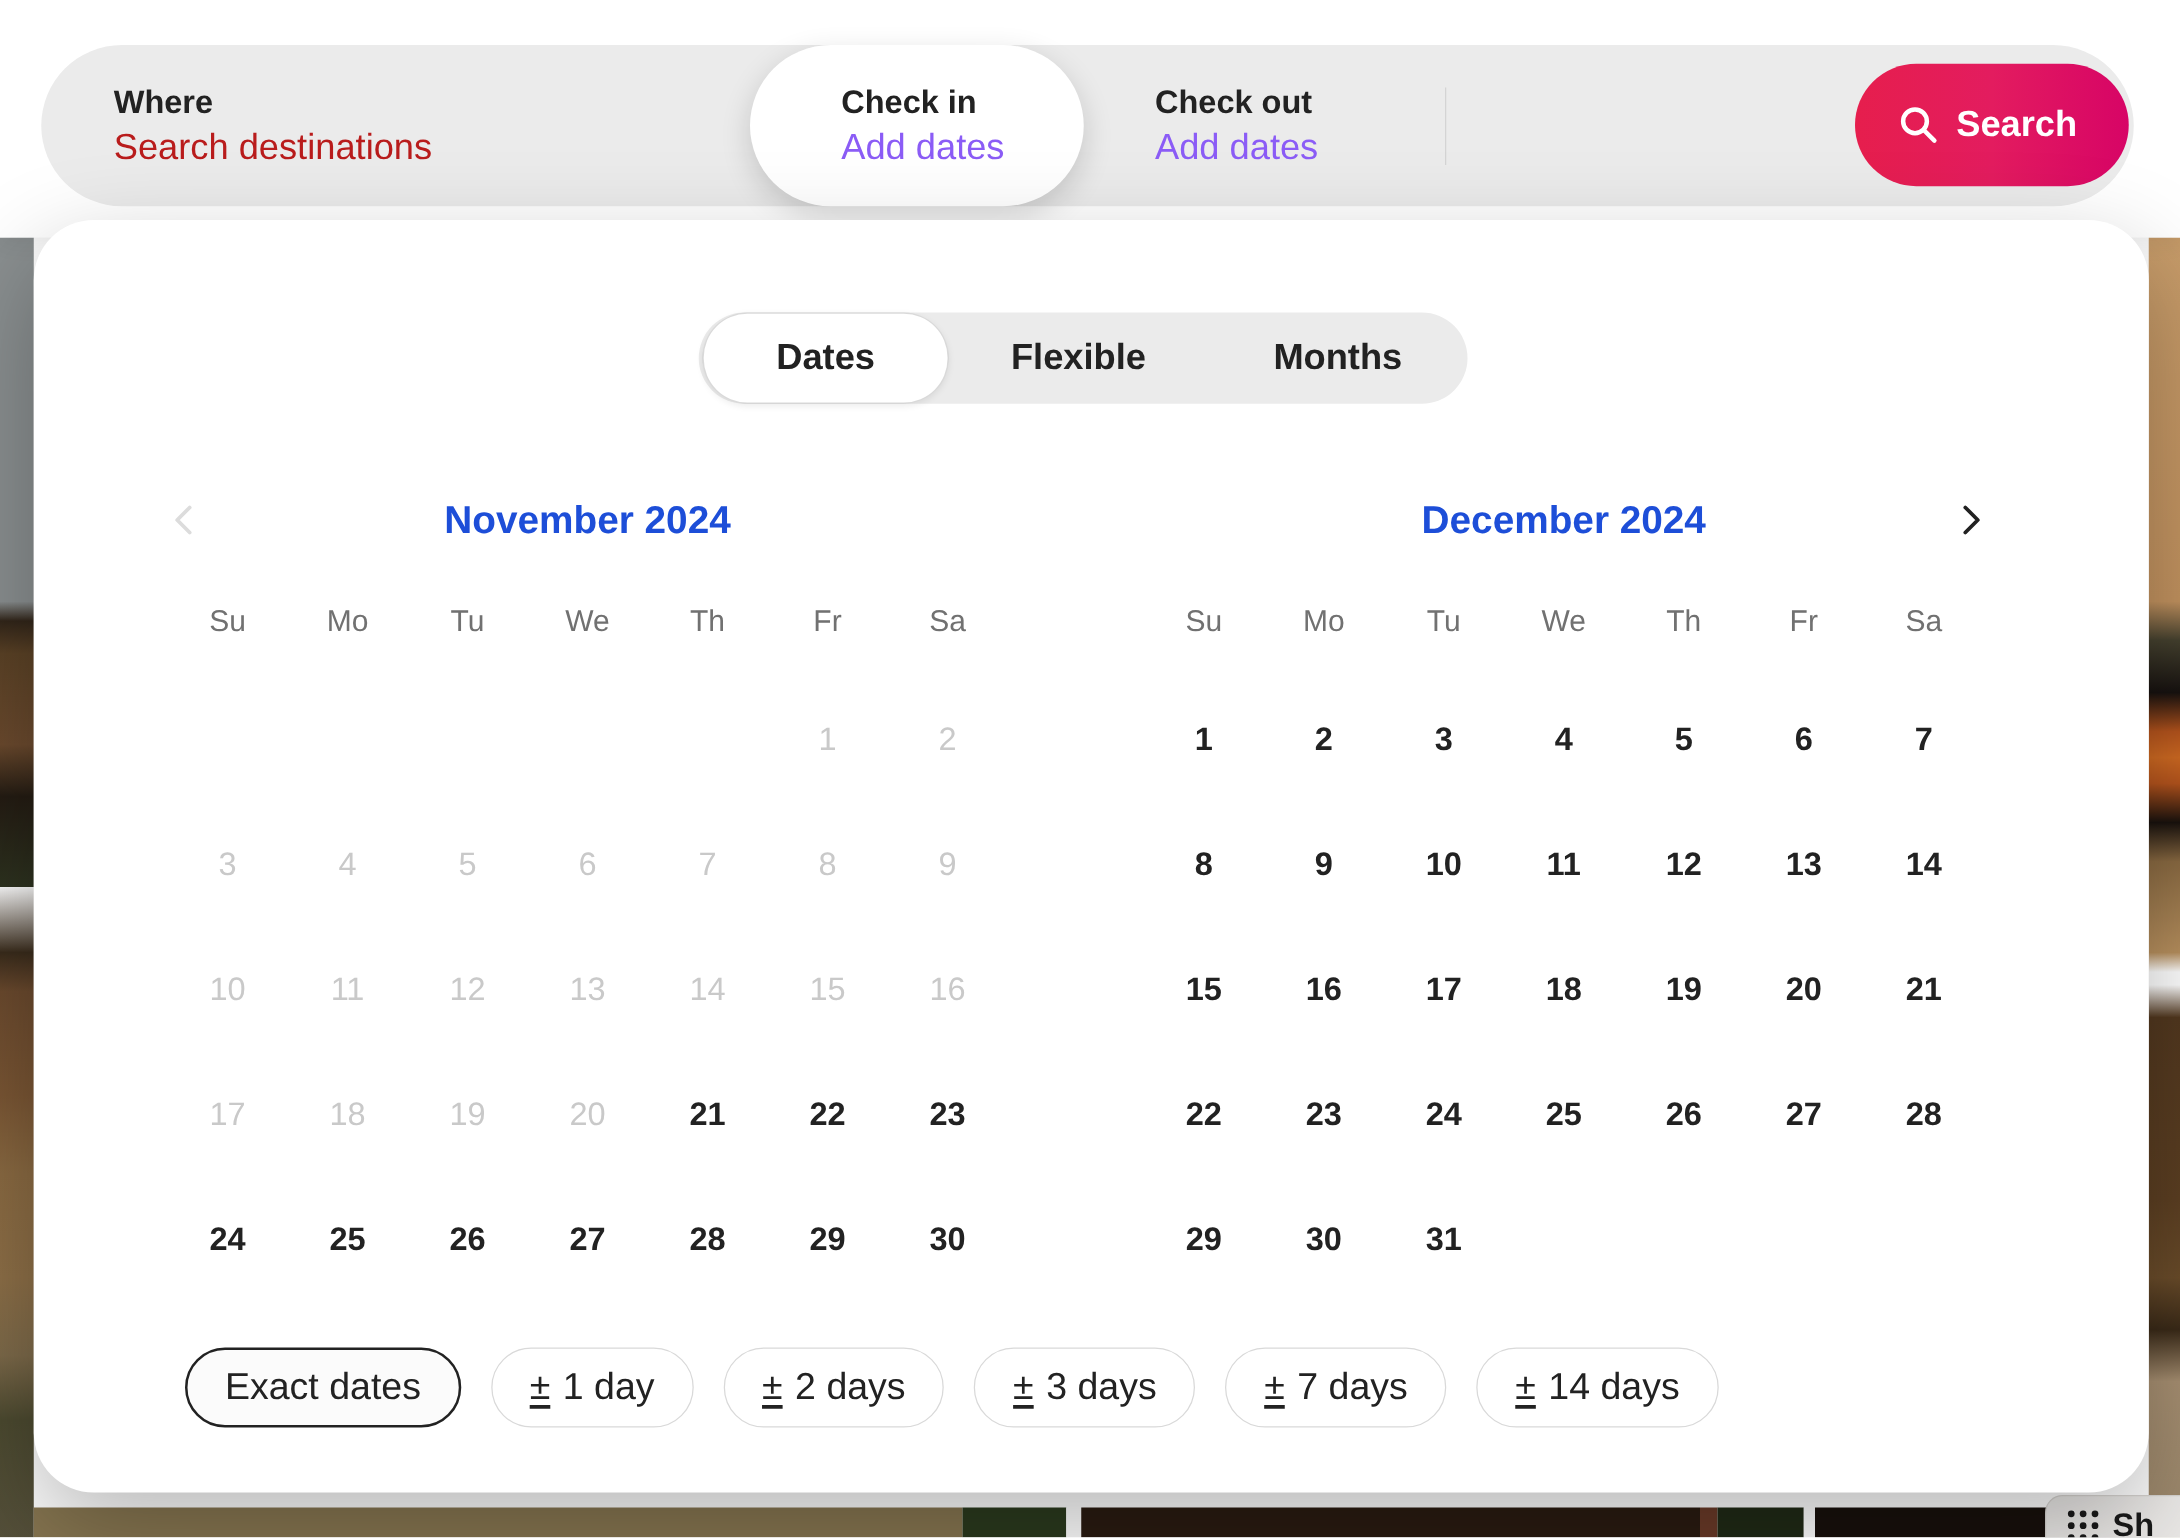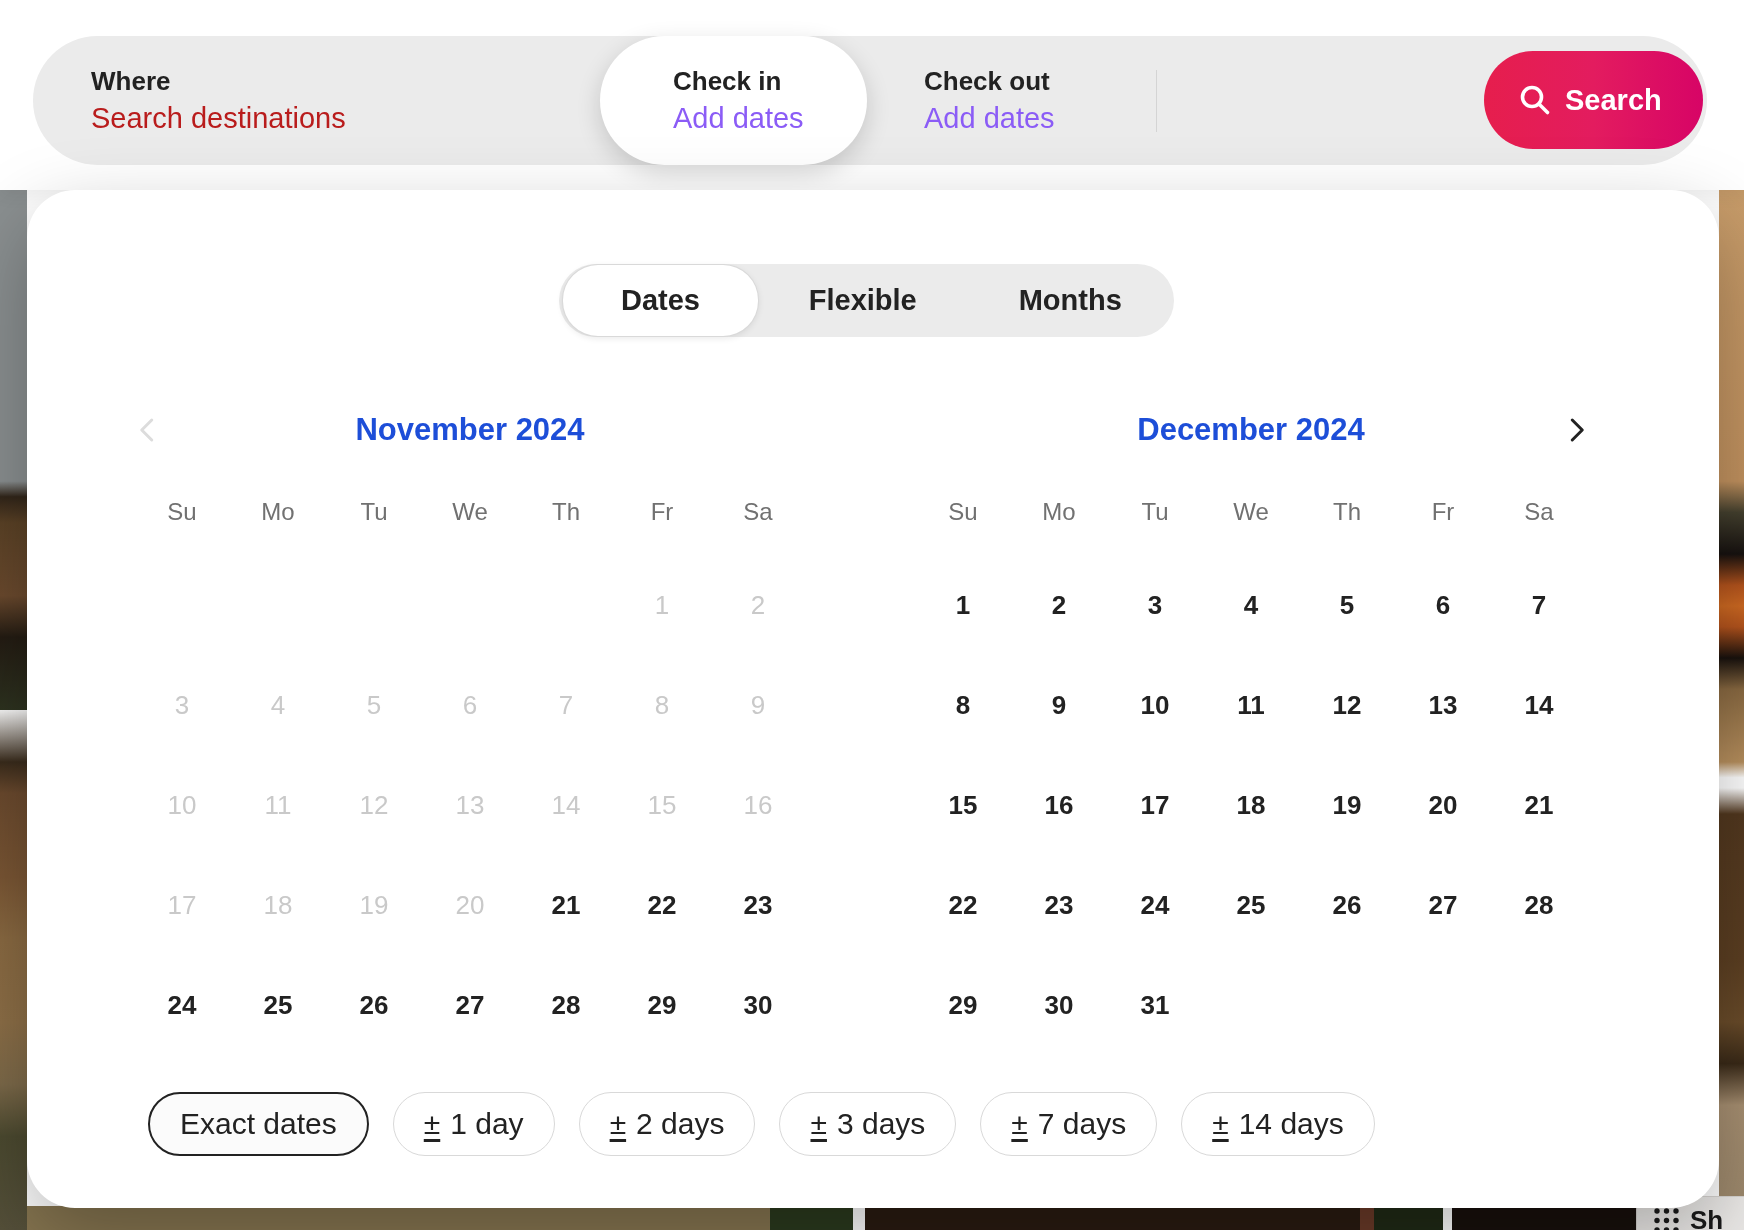--- a/index.html
+++ b/index.html
@@ -42,21 +42,21 @@
                 box-shadow:0 8px 24px rgba(0,0,0,0.16); z-index:2; }
   .sb-checkout{ left:834px;  width:289px; padding-left:57px; }
   .sb-divider { position:absolute; left:1123px; top:34px; width:1px; height:62px; background:#d4d4d4; }
   .sb-who     { left:1124px; width:327px; padding-left:52px; }
   .search-btn { position:absolute; left:1451px; top:15px; width:219px; height:98px; border:none;
                 border-radius:49px; background:linear-gradient(90deg,#E61E4D 0%,#E31C5F 50%,#D70466 100%);
                 display:flex; align-items:center; padding-left:34px; gap:13px; cursor:pointer; }
   .search-btn span { color:#fff; font-size:29px; font-weight:700; }
 
   
-  .modal { position:absolute; left:27px; top:190px; width:1692px; height:1018px; background:#fff;
+  .modal { position:absolute; left:27px; top:176px; width:1692px; height:1018px; background:#fff;
            border-radius:48px; box-shadow:0 30px 80px rgba(0,0,0,0.28); z-index:3; }
 
   .tabs { position:absolute; left:532px; top:74px; width:615px; height:73px; background:#ebebeb;
           border-radius:37px; display:flex; align-items:stretch; }
   .tab { border:none; background:transparent; font-family:inherit; font-size:29px; font-weight:700;
          color:#222; cursor:pointer; flex:1; border-radius:36px; }
   .tab.selected { flex:0 0 197px; margin-left:3px; background:#fff;
                   border:1px solid rgba(0,0,0,0.15); box-shadow:0 2px 6px rgba(0,0,0,0.08); }
 
   .nav-btn { position:absolute; top:216px; width:48px; height:48px; border:none; background:transparent;

